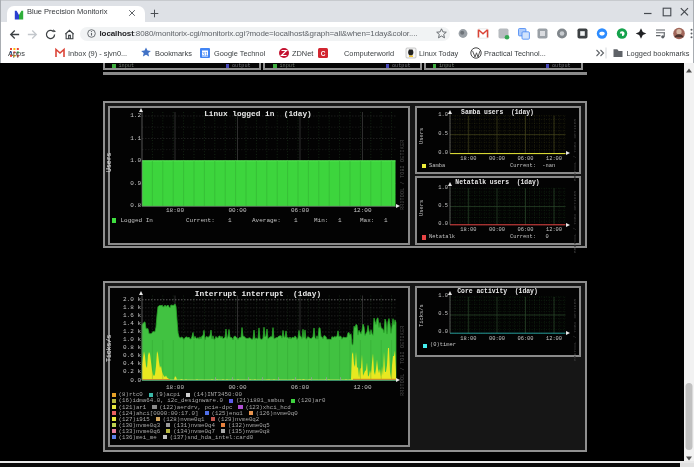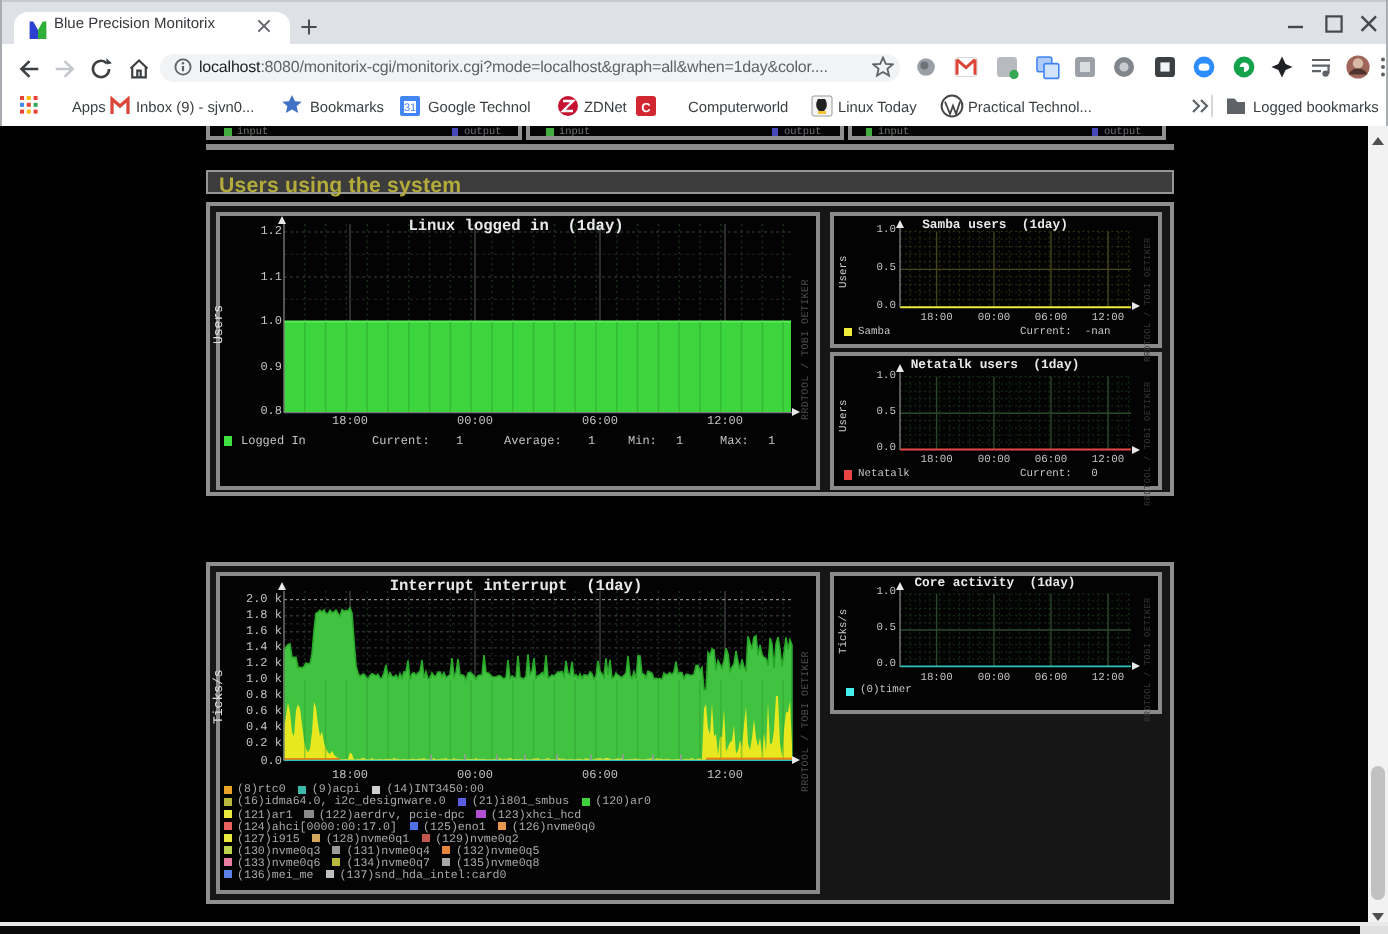--- a/index.html
+++ b/index.html
@@ -4,21 +4,21 @@
 html,body{width:694px;height:467px;overflow:hidden;background:#000;}
 body{font-family:"Liberation Sans",sans-serif;position:relative;}
 .abs{position:absolute;}
 
 #tabbar{position:absolute;left:0;top:0;width:694px;height:22px;background:#dee1e6;border-top:1px solid #c7cace;}
 #tab{position:absolute;left:7px;top:6px;width:138px;height:16px;background:#fff;border-radius:7px 7px 0 0;}
 #tabtitle{position:absolute;left:27px;top:6.5px;font-size:7.5px;color:#35383c;letter-spacing:0px;white-space:nowrap;}
 #toolbar{position:absolute;left:0;top:22px;width:694px;height:22px;background:#fff;}
 #omni{position:absolute;left:80px;top:26.5px;width:370px;height:14.5px;background:#f1f3f4;border-radius:7.5px;}
 #urltext{position:absolute;left:99.5px;top:29px;font-size:8px;color:#5f6368;white-space:nowrap;letter-spacing:-0.1px;}
-#urltext b{color:#202124;font-weight:normal;}
+#urltext b{color:#202124;font-weight:bold;}
 #bookbar{position:absolute;left:0;top:44px;width:694px;height:19px;background:#fff;}
 .bktxt{position:absolute;top:49px;font-size:7.4px;color:#3c4043;white-space:nowrap;}
 
 #page{position:absolute;left:0;top:63px;width:684px;height:398px;background:#000;overflow:hidden;}
 .secbar{position:absolute;left:103px;width:484px;height:12.5px;background:#3c3c3c;border:1px solid #959595;}
 .secbar span{position:absolute;left:5.5px;top:1px;font-size:10.6px;font-weight:bold;color:#b3ab3a;letter-spacing:0.1px;}
 .seccont{position:absolute;left:103px;width:484px;background:#161616;border:2px solid #8f8f8f;}
 .gbox{position:absolute;background:#030303;border:2px solid #8a8a8a;}
 .gtitle{position:absolute;color:#e8e8e8;font-family:"Liberation Mono",monospace;white-space:pre;font-weight:bold;}
 .glab{position:absolute;color:#c4c4c4;font-family:"Liberation Mono",monospace;white-space:pre;}
@@ -124,21 +124,21 @@
     <text x="323" y="55.8" font-size="6.5" fill="#fff" text-anchor="middle" font-family="Liberation Sans" font-weight="bold">C</text>
     <rect x="406" y="48" width="10" height="10" rx="1" fill="#f5f5f5" stroke="#999" stroke-width="0.5"></rect>
     <path d="M409 49.5 C407.5 52 408 54 409.5 55.5 L412 55.5 C413.5 54 414 52 412.5 49.5 Z" fill="#222"></path>
     <path d="M409 55.5 h4 v1.5 h-4 Z" fill="#f0c330"></path>
     <circle cx="476" cy="53" r="5.2" fill="none" stroke="#464646" stroke-width="1"></circle>
     <path d="M472.5 50.8 L475 57 L476.5 52.8 L478 57 L480 50.8" stroke="#464646" stroke-width="0.9" fill="none"></path>
     <path d="M596.5 50 L599.5 53 L596.5 56 M600.5 50 L603.5 53 L600.5 56" stroke="#5f6368" stroke-width="1.1" fill="none"></path>
     <path d="M606 47.5 V58.5" stroke="#d5d8db" stroke-width="1"></path>
     <path d="M613.5 49.3 h3.8 l1.4 1.7 h3.8 v6 h-9 Z" fill="#5f6368"></path>
   </svg>
-<div class="bktxt" style="left:36px">Apps</div>
+<div class="bktxt" style="left:8px">Apps</div>
 <div class="bktxt" style="left:68px">Inbox (9) - sjvn0...</div>
 <div class="bktxt" style="left:155px">Bookmarks</div>
 <div class="bktxt" style="left:214px">Google Technol</div>
 <div class="bktxt" style="left:292px">ZDNet</div>
 <div class="bktxt" style="left:344px">Computerworld</div>
 <div class="bktxt" style="left:419px">Linux Today</div>
 <div class="bktxt" style="left:484px">Practical Technol...</div>
 <div class="bktxt" style="left:626.5px">Logged bookmarks</div>
 <div class="abs" style="left:0;top:0;width:1px;height:63px;background:#a9adb2"></div>
 <div class="abs" style="left:693px;top:0;width:1px;height:63px;background:#a9adb2"></div>
@@ -152,23 +152,20 @@
 <div class="glab" style="left:232.0px;top:0.6000000000000014px;font-size:5.2px;line-height:5.2px;color:#6f7078;">output</div>
 <div class="sq" style="left:273px;top:1.2000000000000028px;background:#3fae3f;width:3.6px;height:3.6px"></div>
 <div class="glab" style="left:279.5px;top:0.6000000000000014px;font-size:5.2px;line-height:5.2px;color:#6f786f;">input</div>
 <div class="sq" style="left:385.5px;top:1.2000000000000028px;background:#4747b8;width:3.6px;height:3.6px"></div>
 <div class="glab" style="left:392.0px;top:0.6000000000000014px;font-size:5.2px;line-height:5.2px;color:#6f7078;">output</div>
 <div class="sq" style="left:432.5px;top:1.2000000000000028px;background:#3fae3f;width:3.6px;height:3.6px"></div>
 <div class="glab" style="left:439.0px;top:0.6000000000000014px;font-size:5.2px;line-height:5.2px;color:#6f786f;">input</div>
 <div class="sq" style="left:545.5px;top:1.2000000000000028px;background:#4747b8;width:3.6px;height:3.6px"></div>
 <div class="glab" style="left:552.0px;top:0.6000000000000014px;font-size:5.2px;line-height:5.2px;color:#6f7078;">output</div>
 <div class="abs" style="left:103px;top:9.400000000000006px;width:484px;height:2.2px;background:#8a8a8a"></div>
-<div class="secbar" style="top:21.5px">
-      <span>Users using the system</span>
-    </div>
 <div class="seccont" style="top:37.5px;height:147.0px"></div>
 <div class="gbox" style="left:107.5px;top:42.5px;width:302.0px;height:139.5px"></div>
 <svg class="abs" style="left:0;top:0" width="694" height="405">
       <line x1="152.4" y1="49" x2="152.4" y2="143.3" stroke="#1a321a" stroke-width="0.7" stroke-dasharray="1,1.8"></line>
       <line x1="162.8" y1="49" x2="162.8" y2="143.3" stroke="#1a321a" stroke-width="0.7" stroke-dasharray="1,1.8"></line>
       <line x1="173.2" y1="49" x2="173.2" y2="143.3" stroke="#1a321a" stroke-width="0.7" stroke-dasharray="1,1.8"></line>
       <line x1="183.6" y1="49" x2="183.6" y2="143.3" stroke="#1a321a" stroke-width="0.7" stroke-dasharray="1,1.8"></line>
       <line x1="194.0" y1="49" x2="194.0" y2="143.3" stroke="#1a321a" stroke-width="0.7" stroke-dasharray="1,1.8"></line>
       <line x1="204.4" y1="49" x2="204.4" y2="143.3" stroke="#1a321a" stroke-width="0.7" stroke-dasharray="1,1.8"></line>
       <line x1="214.8" y1="49" x2="214.8" y2="143.3" stroke="#1a321a" stroke-width="0.7" stroke-dasharray="1,1.8"></line>

